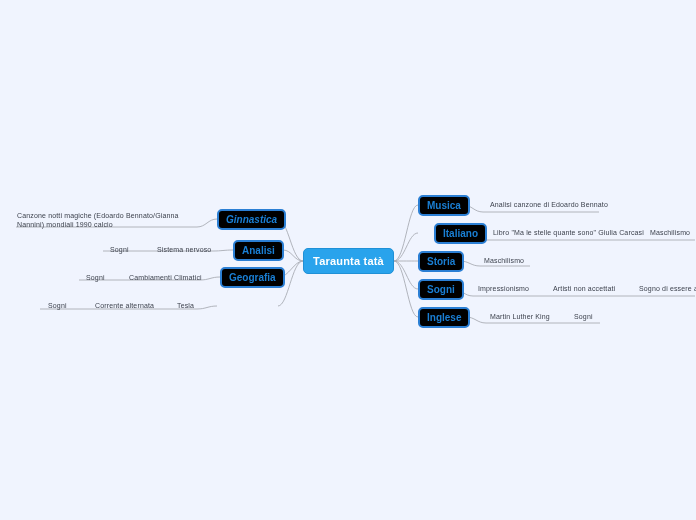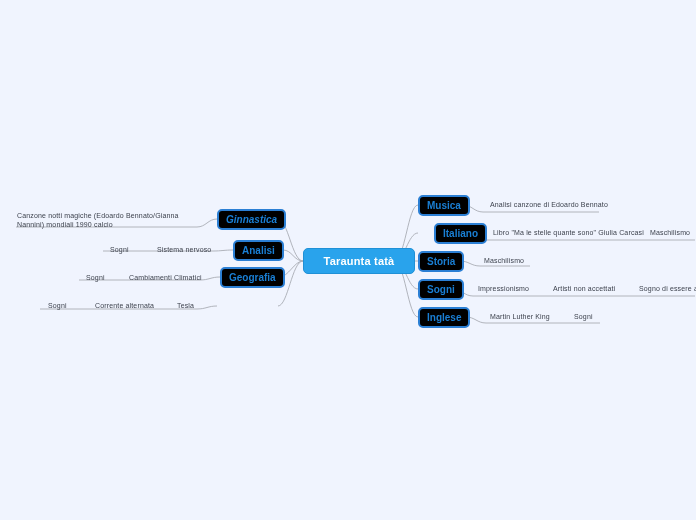--- a/index.html
+++ b/index.html
@@ -28,21 +28,21 @@
   }
   .node {
     position: absolute;
     box-sizing: border-box;
     white-space: nowrap;
   }
   
   .root-node {
     left: 303px;
     top: 248px;
-    width: 112px;
+    width: 91px;
     height: 26px;
     background: #29a3ec;
     border: 1px solid #1f90d6;
     border-radius: 5px;
     color: #ffffff;
     font-size: 11px;
     font-weight: bold;
     letter-spacing: 0.2px;
     display: flex;
     align-items: center;

